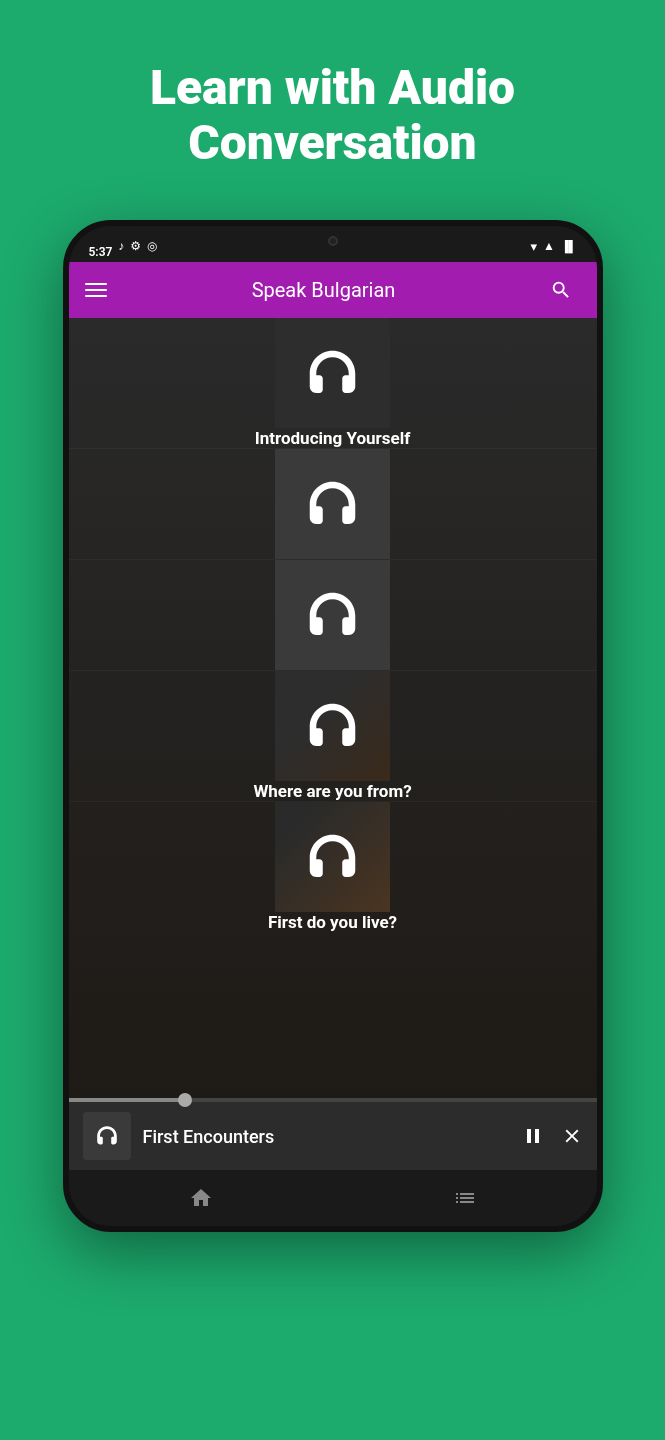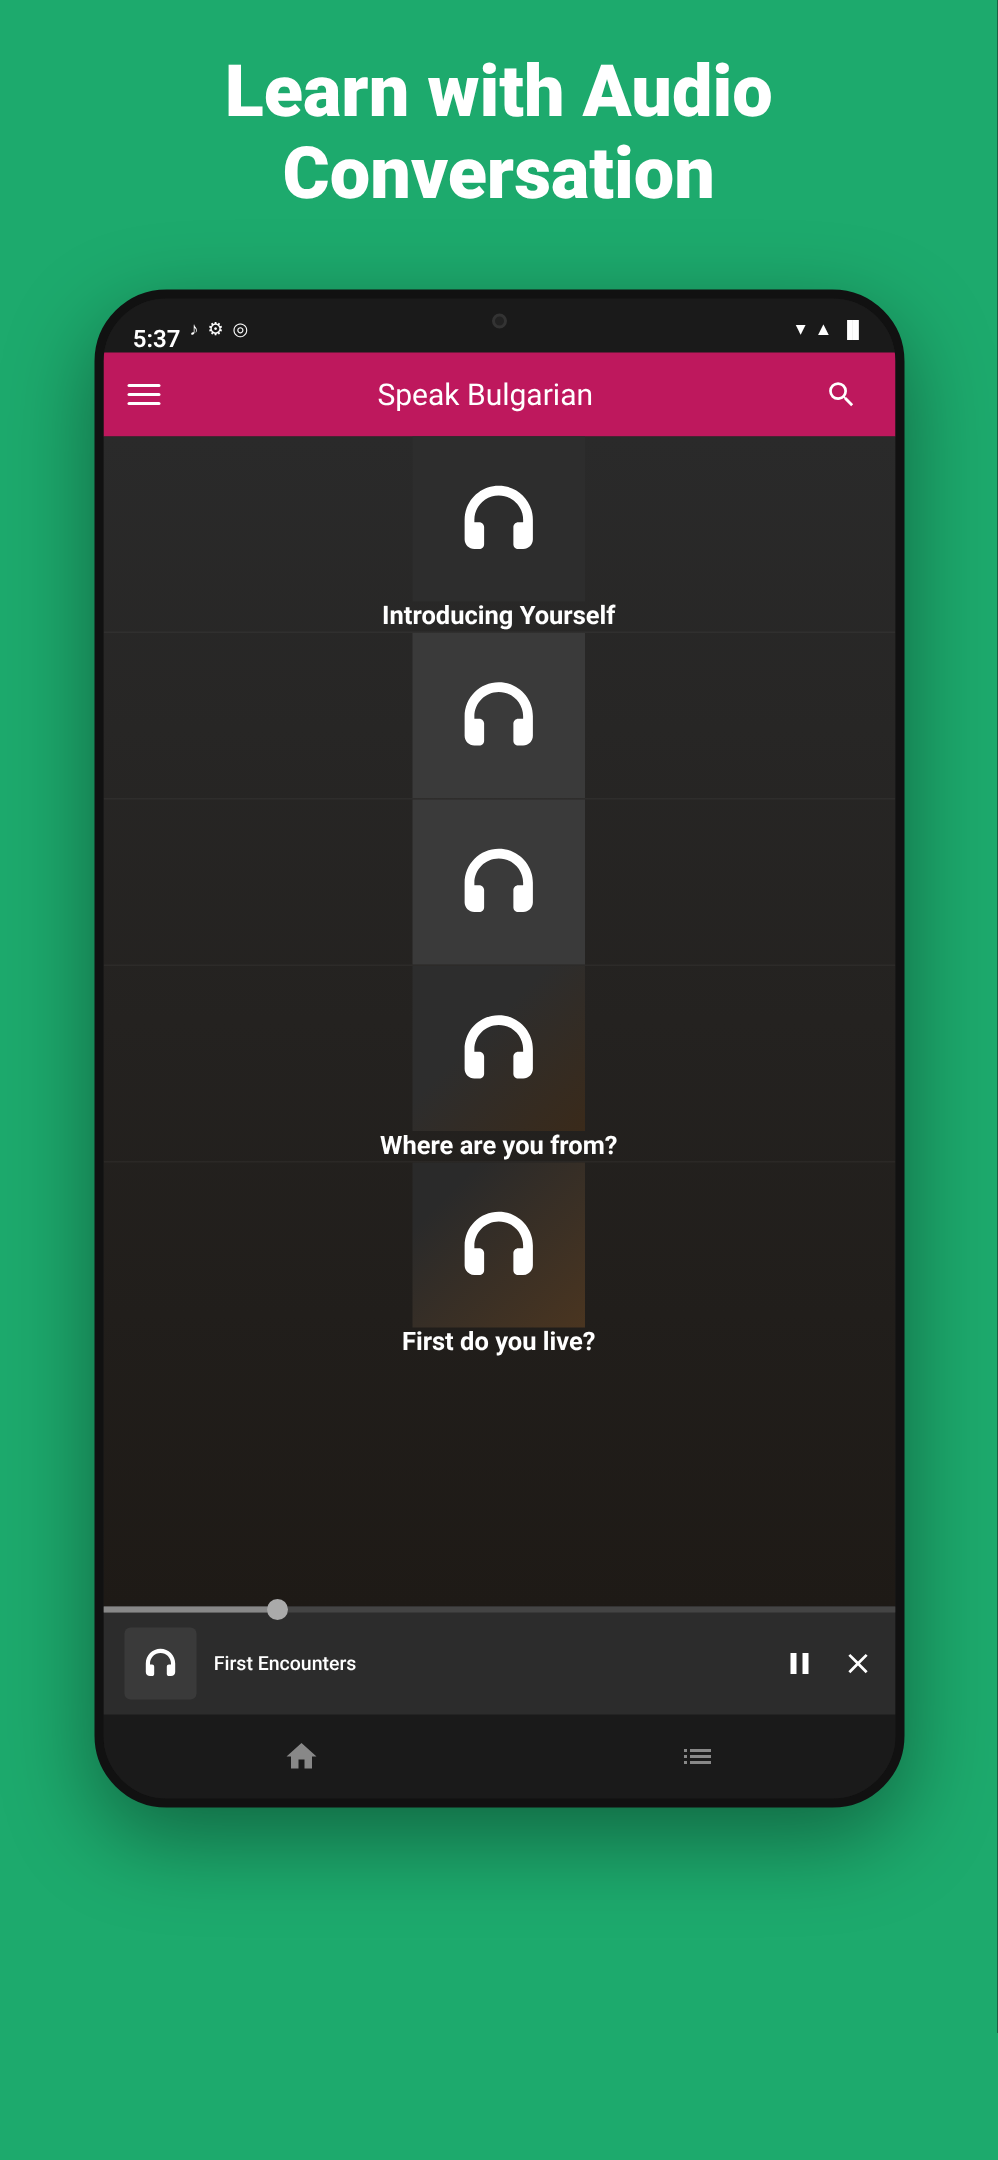--- a/index.html
+++ b/index.html
@@ -12,21 +12,21 @@
       flex-direction: column;
       align-items: center;
       overflow: hidden;
     }
 
     .hero-text {
       color: white;
       font-size: 48px;
       font-weight: 900;
       text-align: center;
-      margin-top: 33px;
+      margin-top: 60px;
       margin-bottom: 50px;
       line-height: 1.15;
       padding: 0 40px;
     }
 
     .phone-wrapper {
       width: 540px;
       background: #1a1a1a;
       border-radius: 48px;
       border: 6px solid #111;
@@ -39,21 +39,21 @@
     .status-bar {
       background: #1a1a1a;
       display: flex;
       align-items: center;
       justify-content: space-between;
       padding: 8px 20px 4px 20px;
       height: 36px;
     }
     .status-time {
       color: white;
-      font-size: 16px;
+      font-size: 12px;
       font-weight: 600;
       margin-top: 12px;
     }
     .status-icons {
       display: flex;
       align-items: center;
       gap: 6px;
     }
     .status-icons span {
       color: white;
@@ -69,21 +69,21 @@
       border: 2px solid #333;
       position: absolute;
       top: 10px;
       left: 50%;
       transform: translateX(-50%);
       z-index: 10;
     }
 
     
     .app-bar {
-      background: #be185d;
+      background: #a21caf;
       display: flex;
       align-items: center;
       justify-content: space-between;
       padding: 10px 16px;
       height: 56px;
     }
     .app-bar-title {
       color: white;
       font-size: 20px;
       font-weight: 400;
@@ -205,21 +205,21 @@
       background: #3a3a3a;
       border-radius: 4px;
       display: flex;
       align-items: center;
       justify-content: center;
       flex-shrink: 0;
     }
 
     .player-title {
       color: white;
-      font-size: 13px;
+      font-size: 18px;
       font-weight: 500;
       flex: 1;
     }
 
     .player-controls {
       display: flex;
       align-items: center;
       gap: 16px;
     }
 

